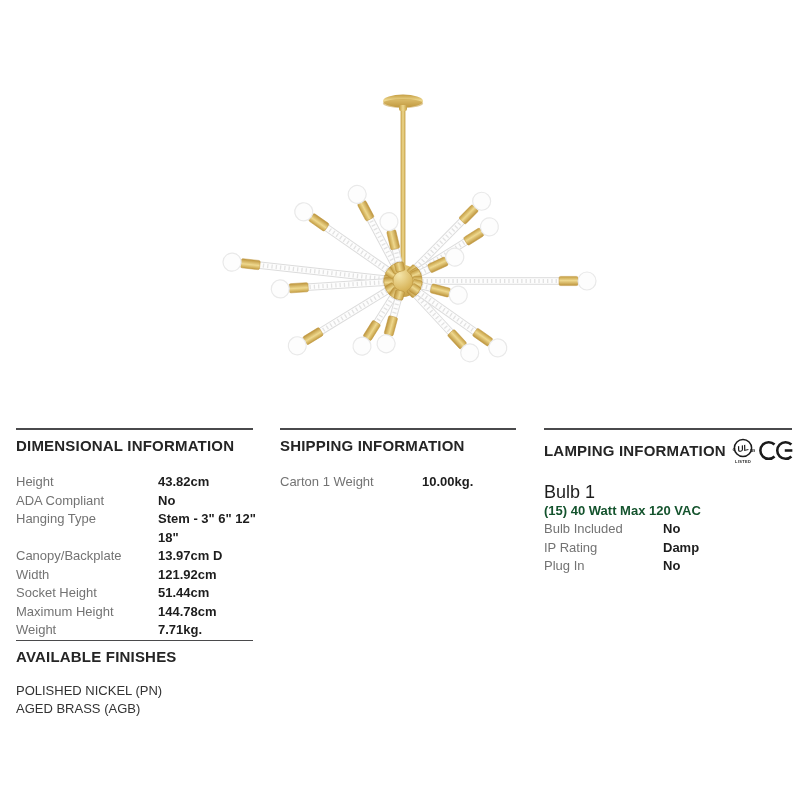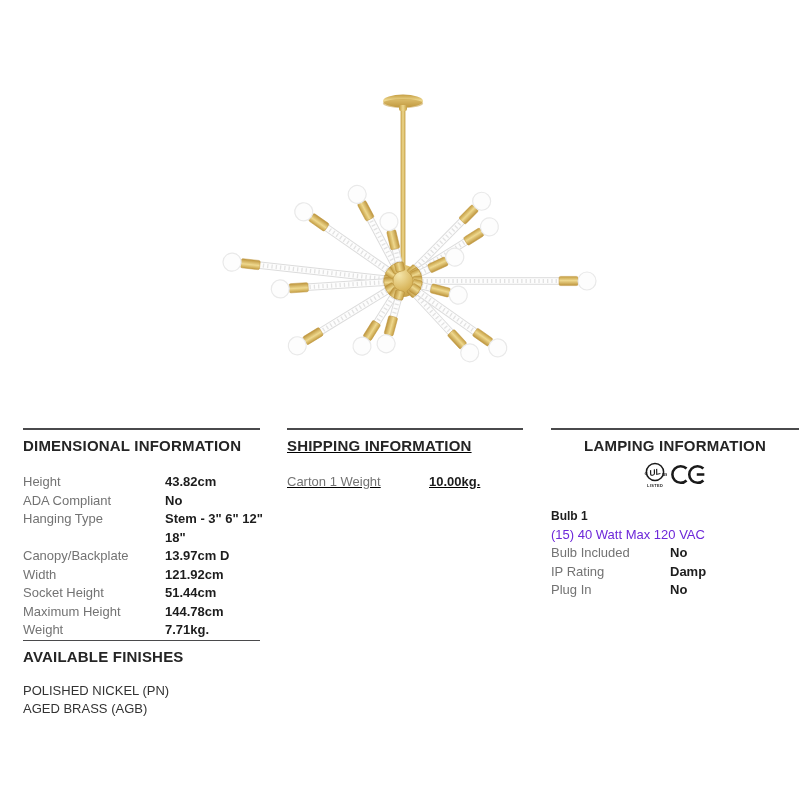--- a/index.html
+++ b/index.html
@@ -1,39 +1,39 @@
 <!DOCTYPE html>
 <html><head>
 <meta charset="utf-8">
 <style>
   html,body{margin:0;padding:0;background:#ffffff;}
   body{width:800px;height:800px;position:relative;font-family:"Liberation Sans",sans-serif;-webkit-font-smoothing:antialiased;}
   .page{position:absolute;inset:0;background:#fff;overflow:hidden;}
 
   .figure{position:absolute;left:0;top:0;width:800px;height:430px;}
 
-  .specs{position:absolute;left:23px;top:428px;display:flex;justify-content:flex-end;}
+  .specs{position:absolute;left:16px;top:428px;display:flex;justify-content:flex-end;}
   .col{flex-shrink:0;}
   .col1{width:237px;margin-right:27px;}
-  .col2{width:236px;margin-right:28px;text-decoration:underline;}
+  .col2{width:236px;margin-right:28px;}
   .col3{width:248px;}
 
   .section-title{margin:0;border-top:2px solid #4a4a4c;padding:7px 0 0 0;
     font-size:15px;font-weight:700;color:#252525;letter-spacing:.2px;white-space:nowrap;}
-  .header-row{border-top:2px solid #4a4a4c;padding-top:5px;display:flex;align-items:center;gap:5px;flex-direction:column;}
+  .header-row{border-top:2px solid #4a4a4c;padding-top:5px;display:flex;align-items:center;gap:5px;}
   .header-row .section-title{border-top:none;padding-top:2px;}
 
   .rows{margin-top:19px;}
   .spec-row{display:flex;font-size:13px;line-height:18.5px;}
   .spec-label{width:142px;flex-shrink:0;color:#737373;white-space:nowrap;}
   .col3 .spec-label{width:119px;}
   .spec-value{font-weight:700;color:#1d1d1d;white-space:nowrap;}
 
-  .bulb-title{margin-top:19px;font-size:12px;font-weight:700;color:#1d1d1d;line-height:18.5px;}
-  .bulb-spec{font-size:13px;color:#6d28d9;line-height:18.5px;}
+  .bulb-title{margin-top:19px;font-size:18px;font-weight:400;color:#1d1d1d;line-height:18.5px;}
+  .bulb-spec{font-size:13px;color:#14532d;line-height:18.5px;font-weight:bold;}
   .col3 .rows{margin-top:0;}
 
   .finishes-title{border-top-width:1.5px;}
   .finish-list{margin-top:17px;}
   .finish-item{font-size:13px;color:#333;line-height:18.5px;white-space:nowrap;}
 
   .cert-icons{display:flex;align-items:center;gap:4px;margin-top:2px;}
   .cert-icons svg{display:block;}
 </style>
 </head>

